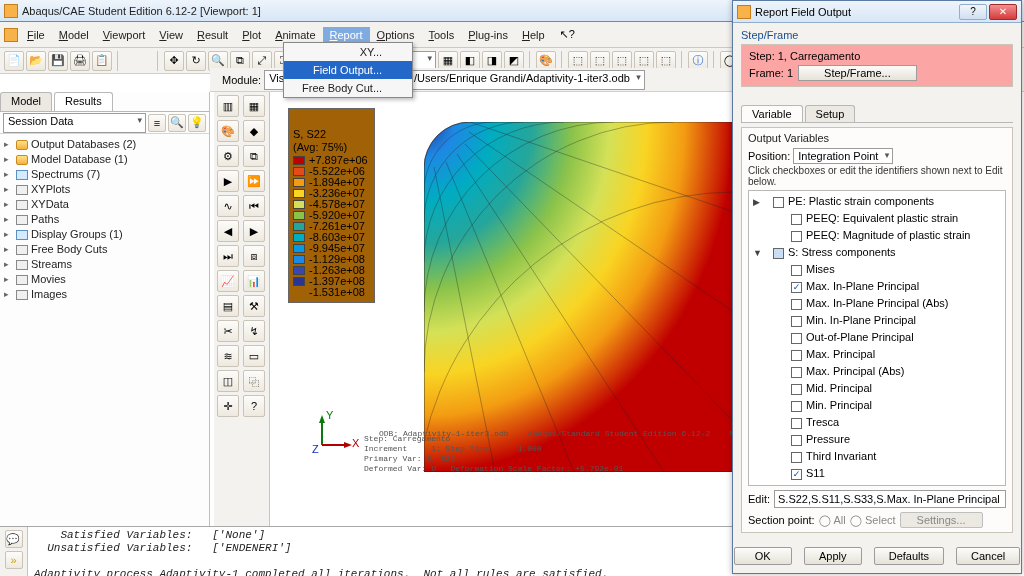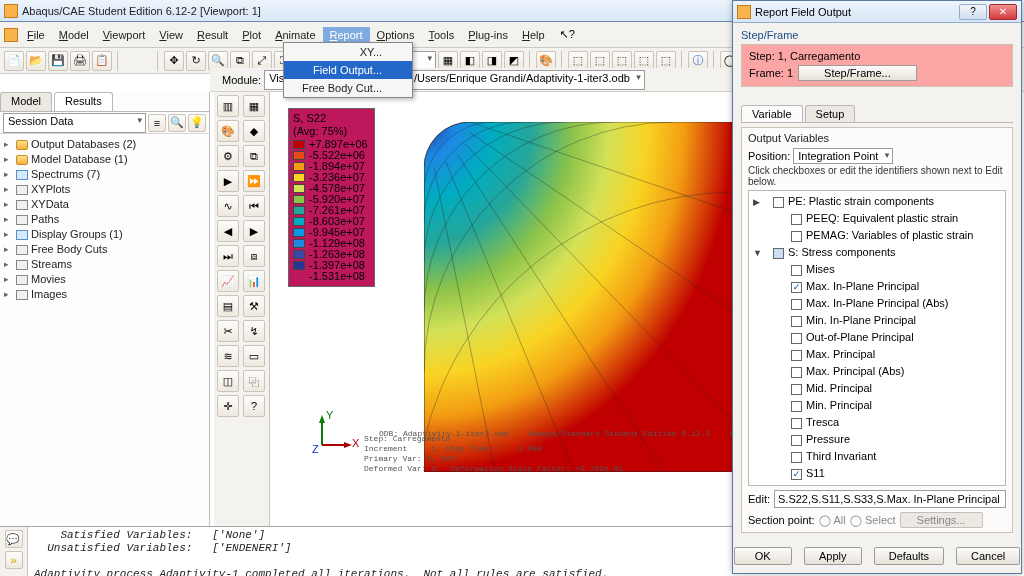--- a/index.html
+++ b/index.html
@@ -55,21 +55,21 @@
 .ic.pl { background:#f0f0f0; border:1px solid #888; }
 .ic.gp { background:#d4eaff; border:1px solid #5b8fc4; }
 
 
 .toolbox { position: absolute; left: 214px; top: 92px; width: 56px; height: 434px; background: #f4f2ee; border-right: 1px solid #c9c3b8; padding: 3px; display:grid; grid-template-columns: 1fr 1fr; gap:3px; align-content:start; }
 .toolbox .tbtn { width:22px; height:22px; }
 
 
 .viewport { position:absolute; left: 274px; top: 92px; right: 0; height: 434px; background:#fff; }
 
-.legend { position:absolute; left:14px; top:16px; background:#be185d; border:1px solid #666; padding:4px 6px 4px 4px; line-height:11px; font-family:"Courier New",monospace; font-size:10px; }
+.legend { position:absolute; left:14px; top:16px; background:#a16207; border:1px solid #666; padding:20px 6px 4px 4px; line-height:11px; font-family:"Courier New",monospace; font-size:10px; }
 .legend .hd { margin-bottom:2px; }
 .legend .row { display:flex; align-items:center; }
 .legend .sw { width:12px; height:9px; border:1px solid #444; margin-right:4px; }
 
 .contour { position:absolute; left:150px; top:30px; }
 
 .triad { position:absolute; left:40px; bottom:70px; font-family:"Courier New",monospace; font-size:9px; color:#024b02; }
 .triad .y { color:#0a7a0a; }
 .triad .x { color:#b00000; }
 .triad .z { color:#1030c0; }
@@ -405,21 +405,21 @@
       <div class="dgroupt" style="color:#222">Output Variables</div>
       <div style="margin:3px 0">
         <span>Position:</span>
         <span class="dropdown" style="min-width:120px">Integration Point</span>
       </div>
       <div style="font-size:10px;color:#333">Click checkboxes or edit the identifiers shown next to Edit below.</div>
 
       <div class="ovars">
         <div class="node"><span class="tw">▶</span><span class="chk"></span><span>PE: Plastic strain components</span></div>
         <div class="node" style="padding-left:40px"><span class="chk"></span><span>PEEQ: Equivalent plastic strain</span></div>
-        <div class="node" style="padding-left:40px"><span class="chk"></span><span>PEMAG: Variables of plastic strain</span></div>
+        <div class="node" style="padding-left:40px"><span class="chk"></span><span>PEEQ: Magnitude of plastic strain</span></div>
         <div class="node"><span class="tw">▼</span><span class="chk half"></span><span>S: Stress components</span></div>
         <div id="s-items">
             <div class="node" style="padding-left: 40px;"><span class="chk"></span><span>Mises</span></div>
             <div class="node" style="padding-left: 40px;"><span class="chk on"></span><span>Max. In-Plane Principal</span></div>
             <div class="node" style="padding-left: 40px;"><span class="chk"></span><span>Max. In-Plane Principal (Abs)</span></div>
             <div class="node" style="padding-left: 40px;"><span class="chk"></span><span>Min. In-Plane Principal</span></div>
             <div class="node" style="padding-left: 40px;"><span class="chk"></span><span>Out-of-Plane Principal</span></div>
             <div class="node" style="padding-left: 40px;"><span class="chk"></span><span>Max. Principal</span></div>
             <div class="node" style="padding-left: 40px;"><span class="chk"></span><span>Max. Principal (Abs)</span></div>
             <div class="node" style="padding-left: 40px;"><span class="chk"></span><span>Mid. Principal</span></div>

